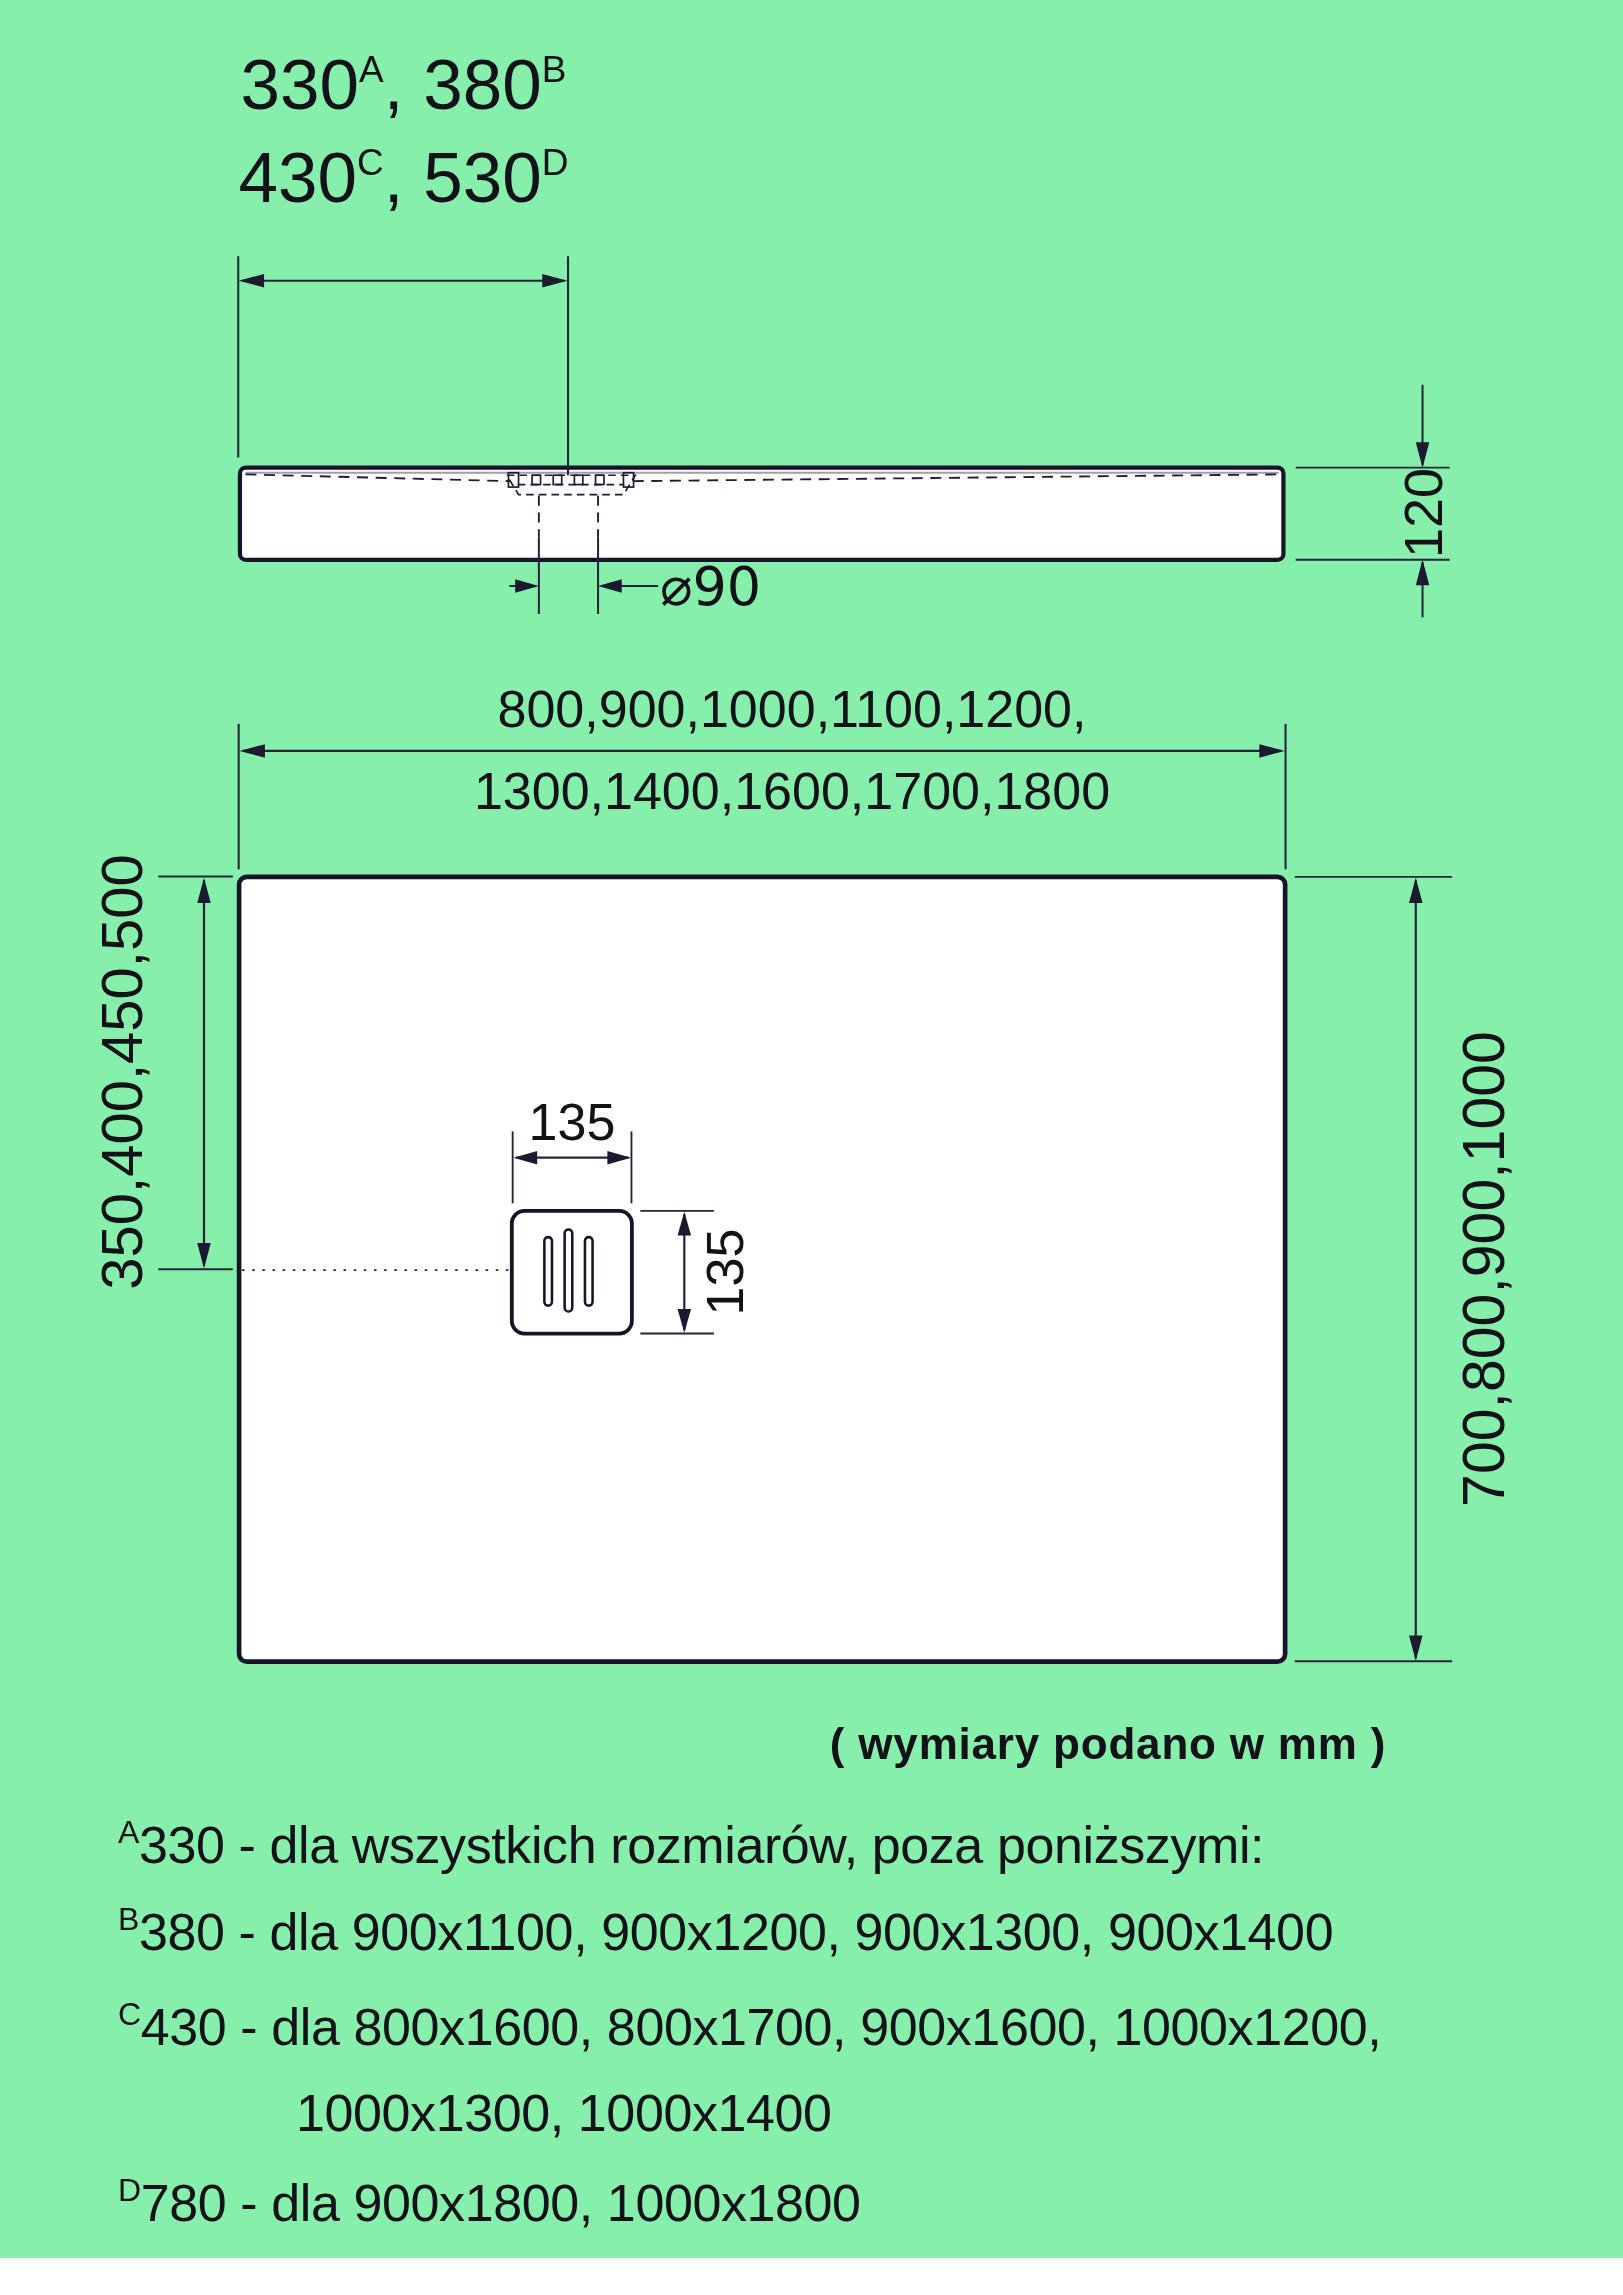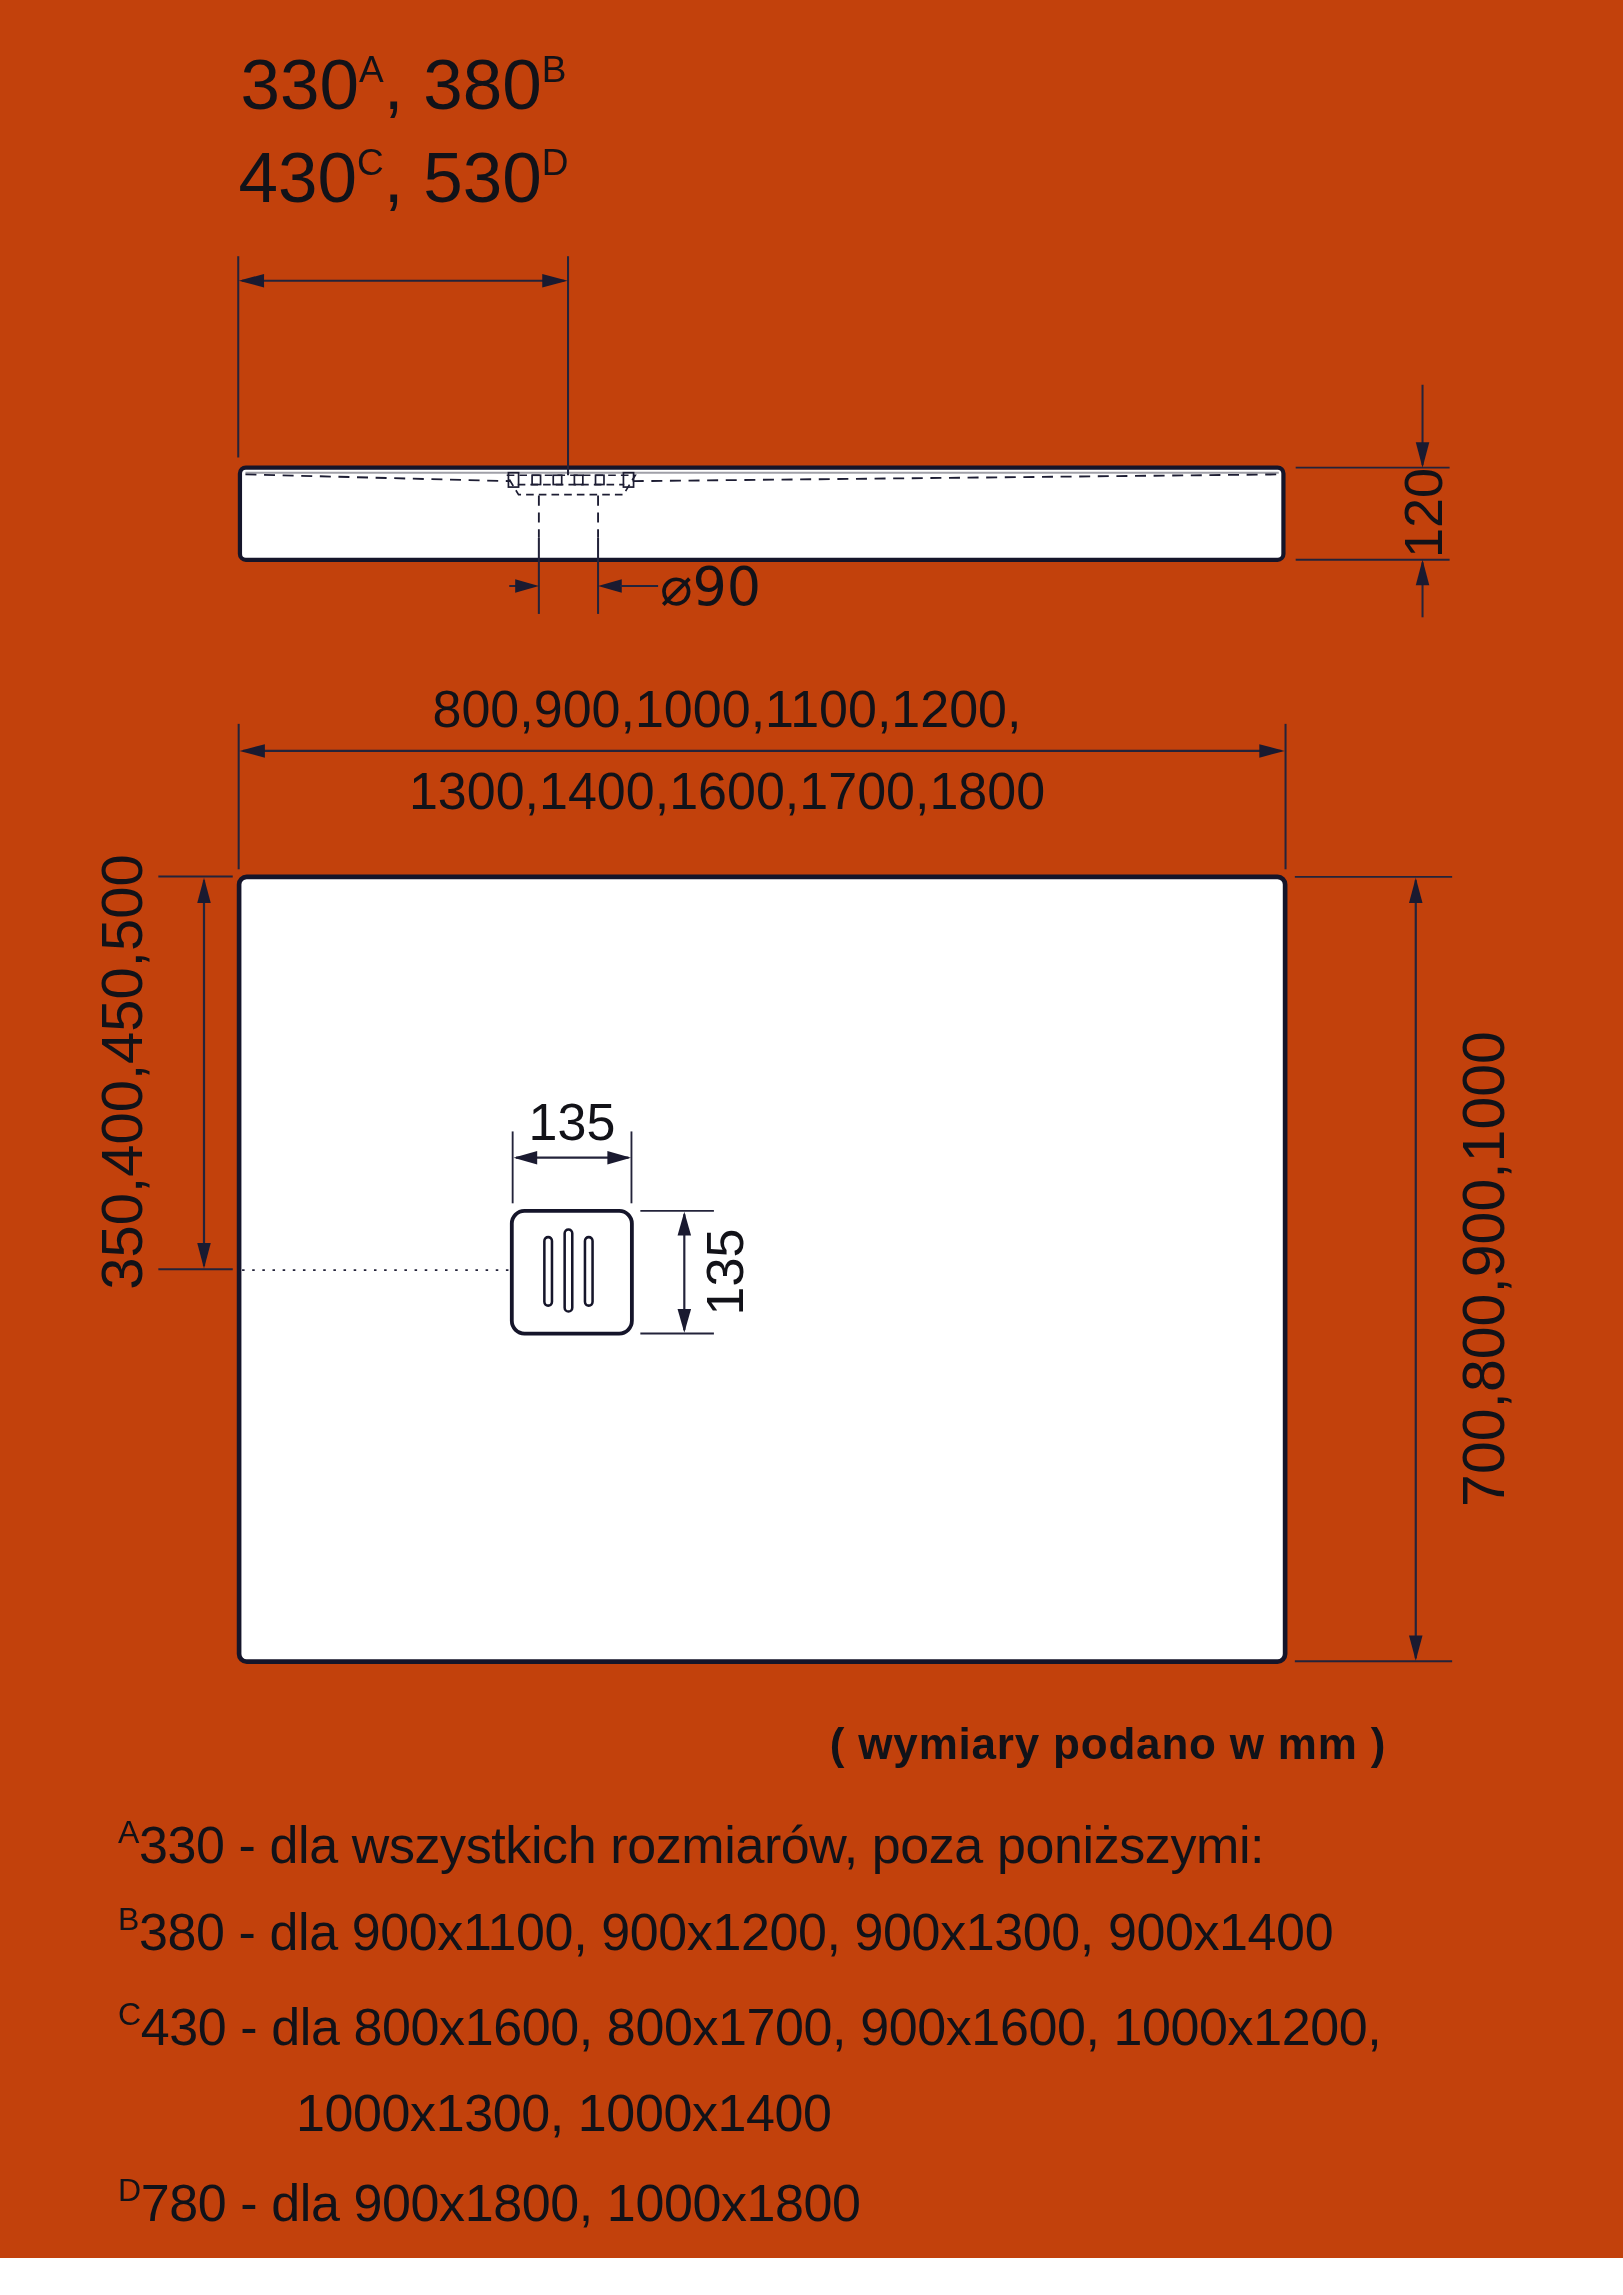--- a/index.html
+++ b/index.html
@@ -1,25 +1,25 @@
 <!DOCTYPE html>
 <html style="font-size:13.5px"><head>
 <meta charset="utf-8">
 <style>
   html,body{margin:0;padding:0;background:#ffffff;}
-  .canvas{position:relative;width:1624px;height:2258px;background:#c2410c;overflow:hidden;
+  .canvas{position:relative;width:1624px;height:2258px;background:#86efac;overflow:hidden;
           font-family:"Liberation Sans","DejaVu Sans",sans-serif;color:#121218;}
   svg.linework{position:absolute;left:0;top:0;}
   .lbl{position:absolute;white-space:nowrap;color:#121218;}
   .center{transform:translate(-50%,-50%);}
   .rot{transform:translate(-50%,-50%) rotate(-90deg);}
   .title-offsets{left:403px;top:44px;width:643px;margin-left:-321px;text-align:center;
                  font-size:71px;line-height:81px;letter-spacing:0px;}
   .title-offsets .sup{font-size:37px;position:relative;top:-27px;letter-spacing:0;}
-  .plan-widths{left:727px;top:668px;width:846px;margin-left:-423px;text-align:center;
+  .plan-widths{left:792px;top:668px;width:846px;margin-left:-423px;text-align:center;
                font-size:52px;line-height:82px;}
   .v-left{left:121px;top:1072px;font-size:58px;}
   .v-right{left:1484px;top:1269px;font-size:59px;}
   .v-120{left:1423px;top:513px;font-size:54px;}
   .v-135{left:725px;top:1272px;font-size:52px;}
   .h-135{left:572px;top:1122px;font-size:52px;}
   .dia90{left:660px;top:555px;font-size:54px;font-family:"DejaVu Sans","Liberation Sans",sans-serif;}
   .units{left:1108px;top:1744px;font-size:44px;letter-spacing:0.8px;font-weight:bold;}
   .footnote{position:absolute;left:118px;font-size:52px;letter-spacing:-0.4px;white-space:nowrap;text-align:center;}
   .footnote .fnsup{font-size:32px;position:relative;top:-20px;}

